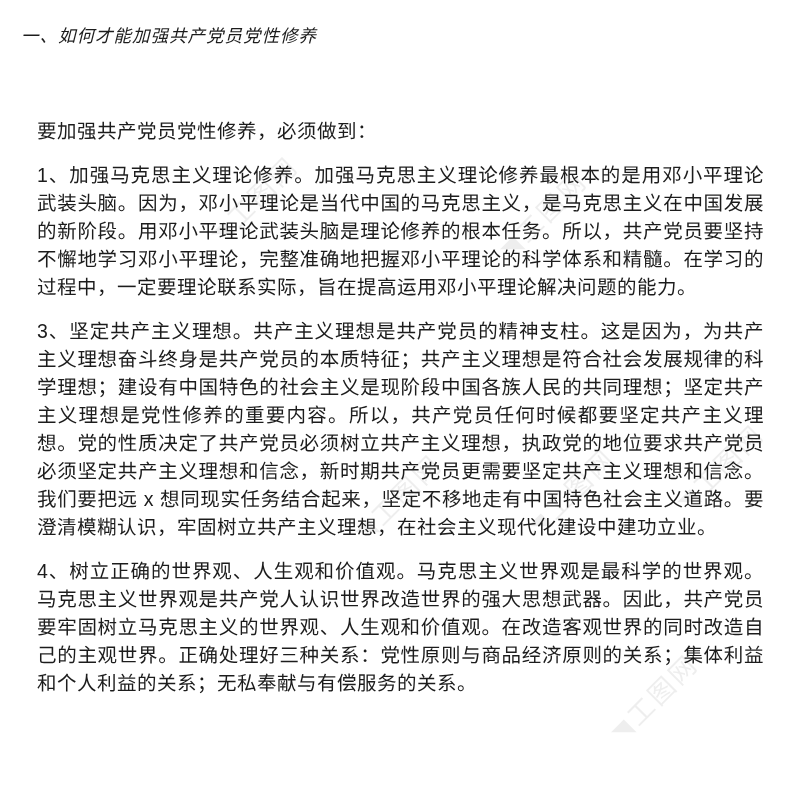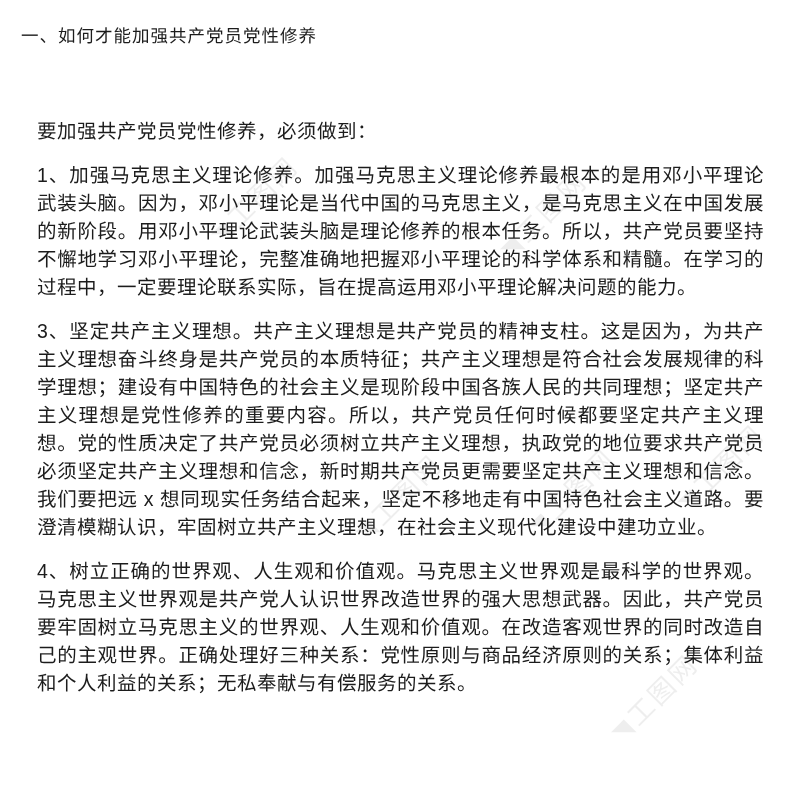--- a/index.html
+++ b/index.html
@@ -23,20 +23,21 @@
   .doc-title {
     position: absolute;
     top: 22px;
     left: 21px;
     right: 21px;
     font-size: 17.5px;
     font-weight: 400;
     letter-spacing: 1px;
     color: #1c1c1c;
     margin: 0;
+    font-style: italic;
   }
   .doc-body {
     position: absolute;
     top: 101px;
     left: 21px;
     width: 759px;
     font-size: 19.5px;
     line-height: 28px;
     letter-spacing: 0.5px;
     color: #1c1c1c;

